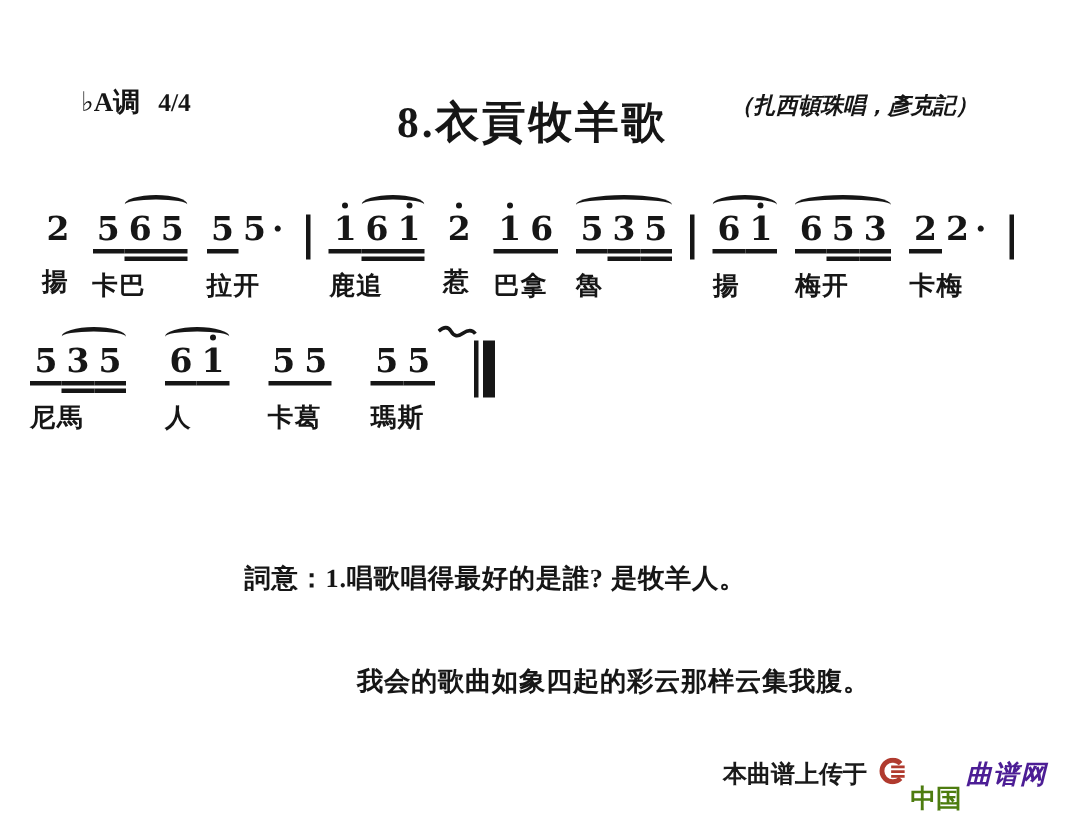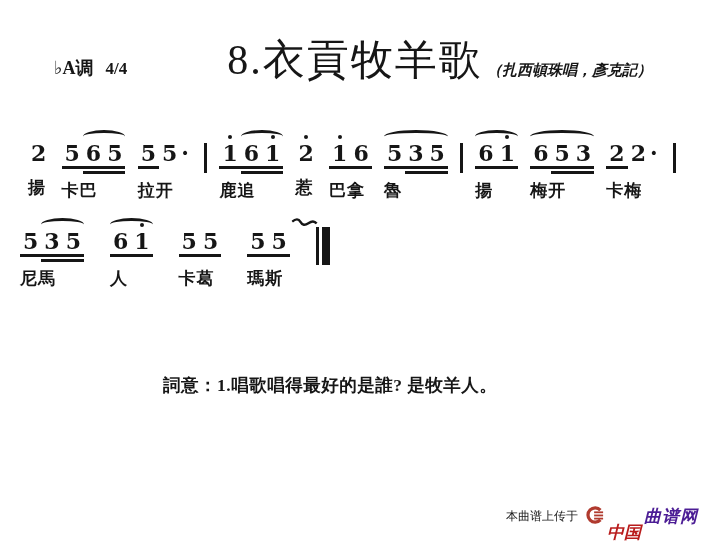--- a/index.html
+++ b/index.html
@@ -4,22 +4,22 @@
 <style>
   html,body{margin:0;padding:0;}
   body{
     width:710px;height:552px;position:relative;overflow:hidden;
     background:#ffffff;color:#161616;
     font-family:"Liberation Serif","DejaVu Serif",serif;
   }
   
   .key-sig{position:absolute;left:54px;top:56px;font-size:18px;font-weight:bold;white-space:nowrap;}
   .time-sig{margin-left:12px;font-size:17px;margin-top:44px;}
-  .title{position:absolute;left:50%;top:32px;transform:translateX(-50%);
-    font-size:42px;font-weight:normal;letter-spacing:2px;white-space:nowrap;}
+  .title{position:absolute;left:50%;top:62px;transform:translateX(-50%);
+    font-size:29px;font-weight:bold;letter-spacing:2px;white-space:nowrap;}
   .credits{position:absolute;left:487px;top:61px;font-size:15px;font-weight:bold;white-space:nowrap;font-style:italic;}
 
   
   .music-line{position:absolute;display:flex;align-items:flex-start;padding-top:14px;}
   #music-line-1{left:28px;top:128px;width:648px;justify-content:space-between;}
   #music-line-2{left:20px;top:216px;gap:26px;}
   .note-group{position:relative;display:flex;flex-direction:column;align-items:flex-start;}
   .notes-row{display:flex;align-items:flex-start;}
   .note{font-family:"DejaVu Serif",serif;font-weight:bold;font-size:22px;line-height:1;
     padding:0 3px 2px;position:relative;}
@@ -40,24 +40,24 @@
   
   .interpretation{position:absolute;left:163px;top:331px;font-size:17.5px;font-weight:bold;
     line-height:29px;letter-spacing:0.5px;}
   .interp-line{white-space:nowrap;margin-top:40px;}
   .ind-a{padding-left:58px;}
   .ind-b{padding-left:50px;}
   .ind-c{padding-left:75px;}
 
   
   .watermark{position:absolute;right:12px;bottom:8px;display:flex;align-items:center;gap:8px;}
-  .wm-prefix{font-size:12px;font-weight:normal;color:#1a1a1a;
+  .wm-prefix{font-size:16px;font-weight:bold;color:#1a1a1a;
     font-family:"Liberation Sans","DejaVu Sans",sans-serif;}
   .wm-brand{display:flex;align-items:center;gap:3px;}
-  .wm-cn{font-size:17px;font-weight:bold;font-style:italic;color:#b91c1c;white-space:nowrap;margin-top:32px;}
+  .wm-cn{font-size:17px;font-weight:bold;color:#4d7c0f;white-space:nowrap;margin-top:32px;}
   .wm-site{font-size:17px;font-weight:bold;font-style:italic;color:#4c1d95;
     letter-spacing:1px;white-space:nowrap;}
 </style>
 </head>
 <body>
 
 <div class="key-sig">
   <span>♭A调</span><span class="time-sig">4/4</span>
 </div>
 <div class="title">8.衣貢牧羊歌</div>
@@ -183,20 +183,21 @@
     <div class="final-barline">
       <div class="fb-thin"></div>
       <div class="fb-thick"></div>
     </div>
   </div>
 
 <div class="interpretation">
   <div class="interp-line">
     <span>詞意：</span><span>1.唱歌唱得最好的是誰? 是牧羊人。</span>
   </div>
+  <div class="interp-line ind-c">我会的歌曲如象四起的彩云那样云集我腹。</div>
 </div>
 
 <div class="watermark">
   <span class="wm-prefix">本曲谱上传于</span>
   <span class="wm-brand">
     <span><svg width="18" height="18" viewBox="0 0 20 20">
           <path d="M16 4.5 A8 8 0 1 0 16 15.5" stroke="#b03a2e" stroke-width="3.6" fill="none"></path>
           <g stroke="#b03a2e" stroke-width="2">
             <line x1="9" y1="7" x2="19" y2="7"></line>
             <line x1="9" y1="10.5" x2="19" y2="10.5"></line>

